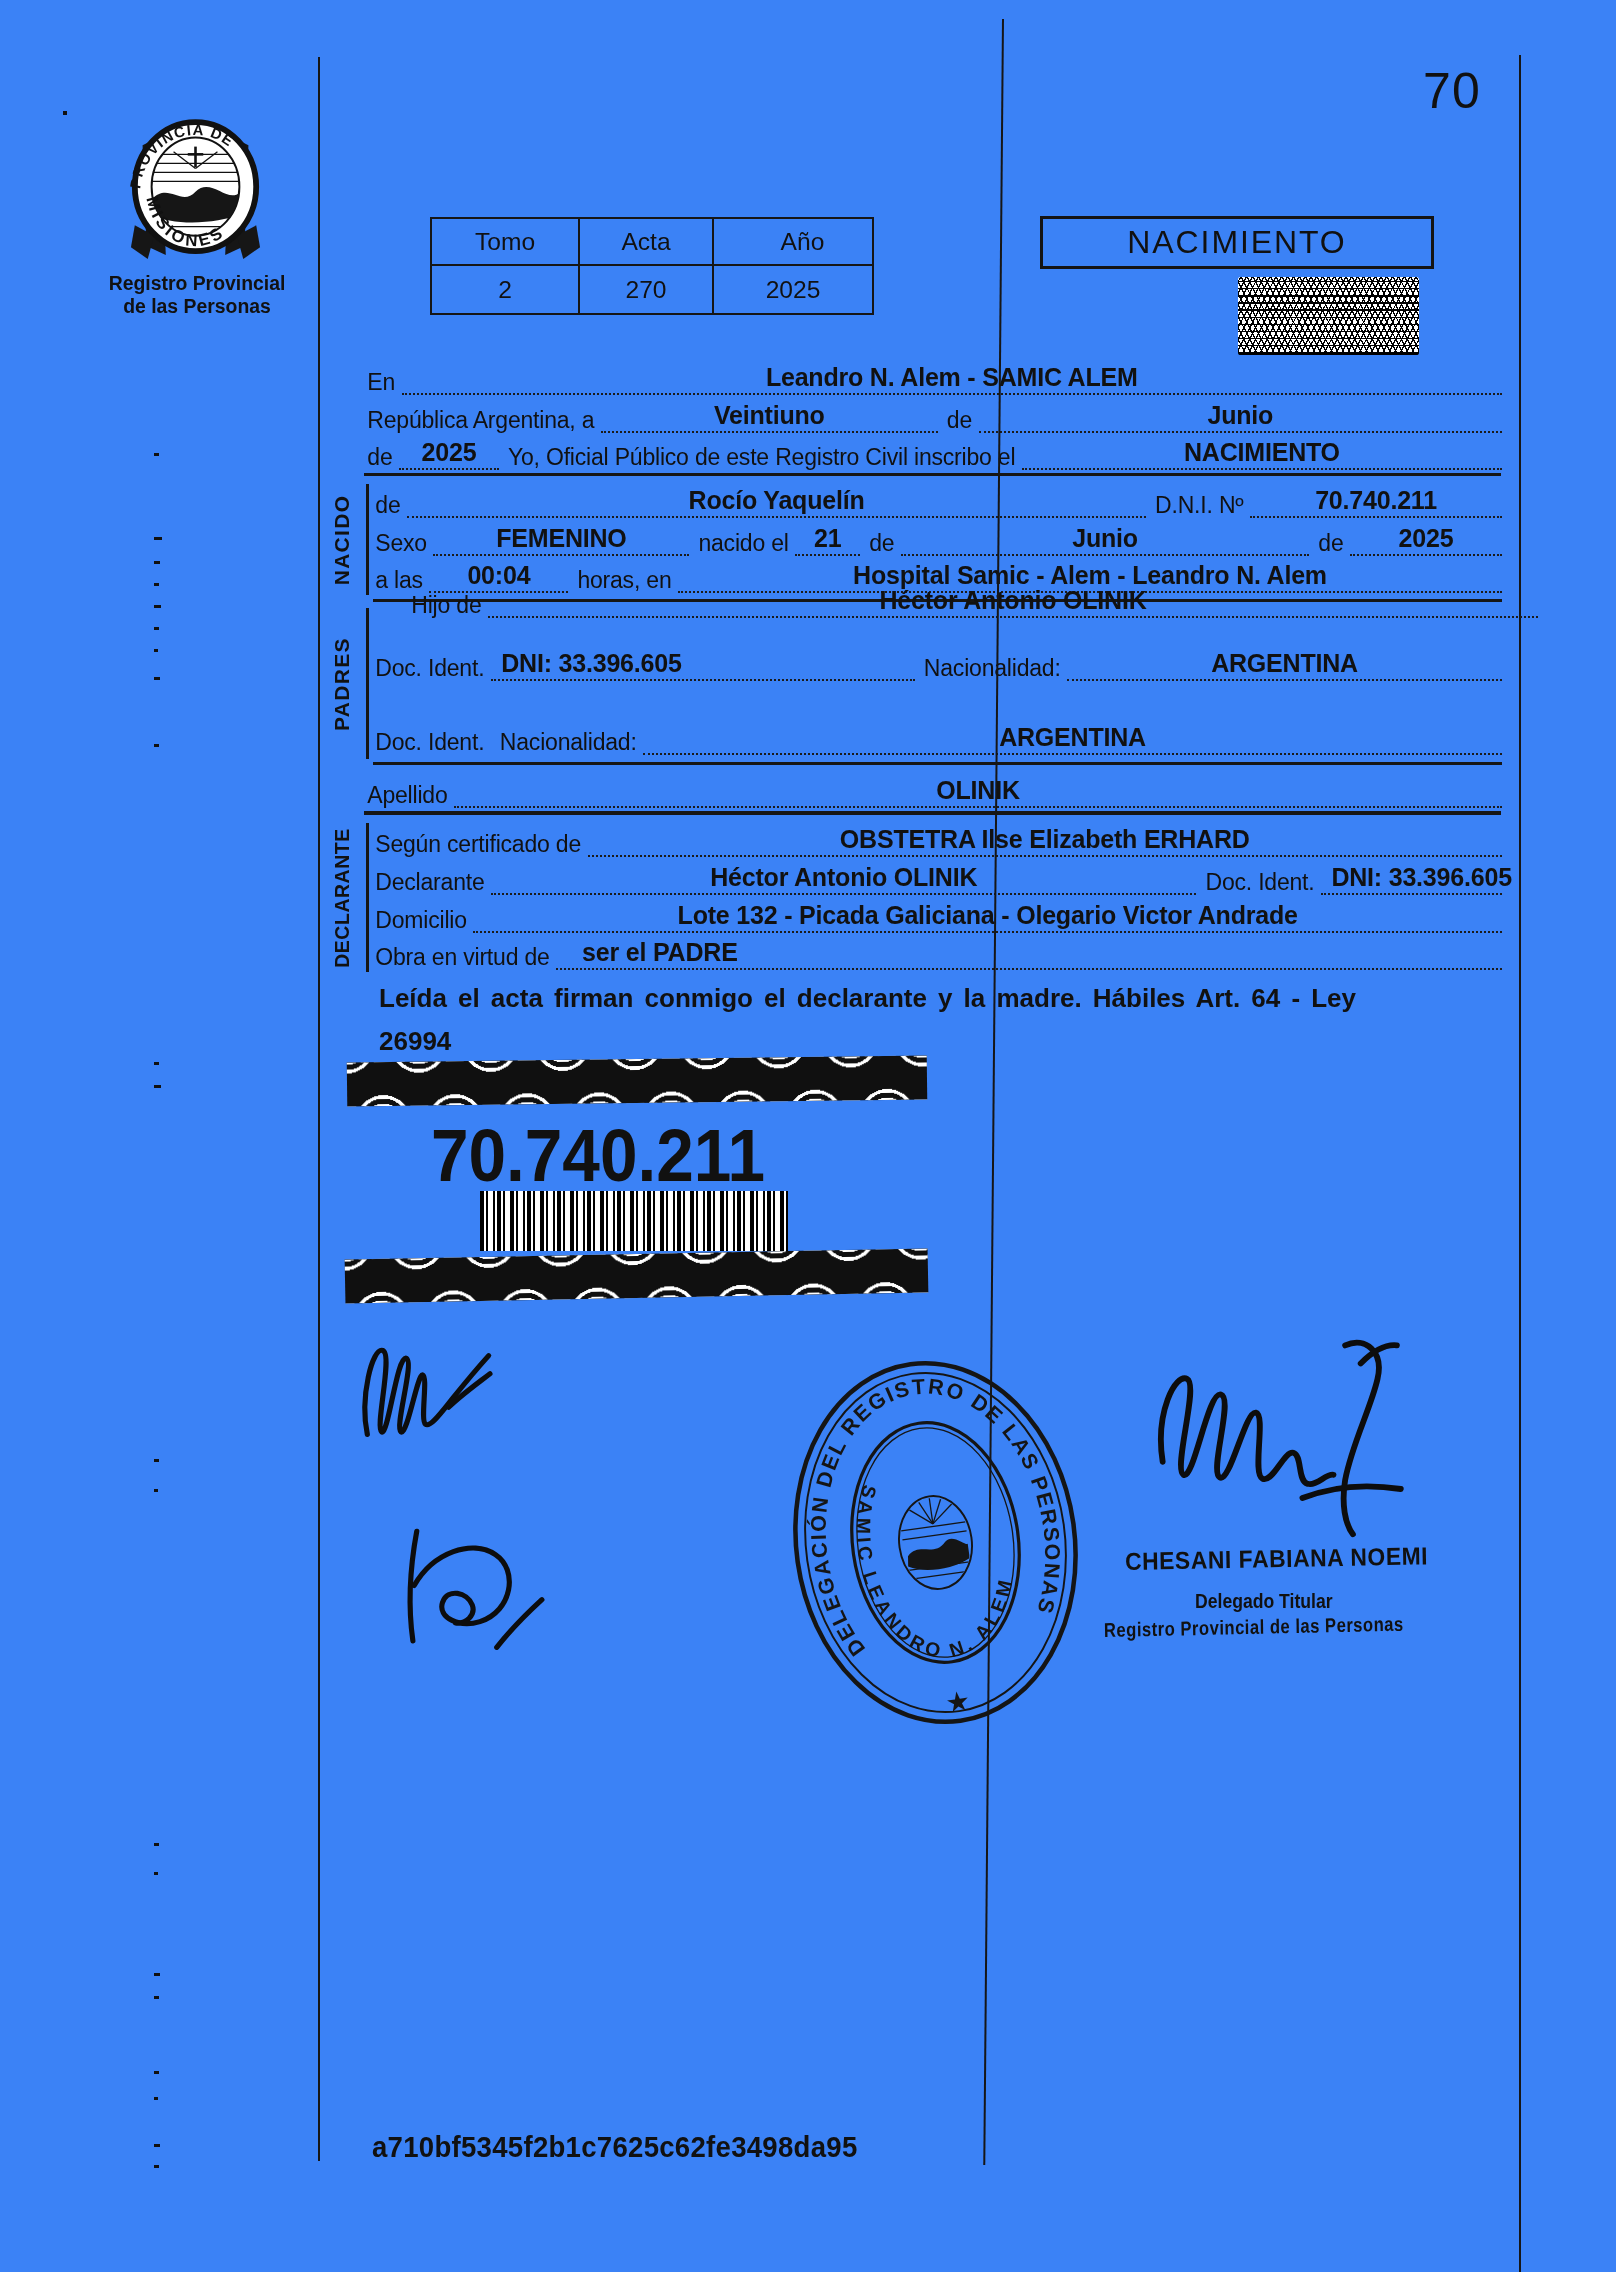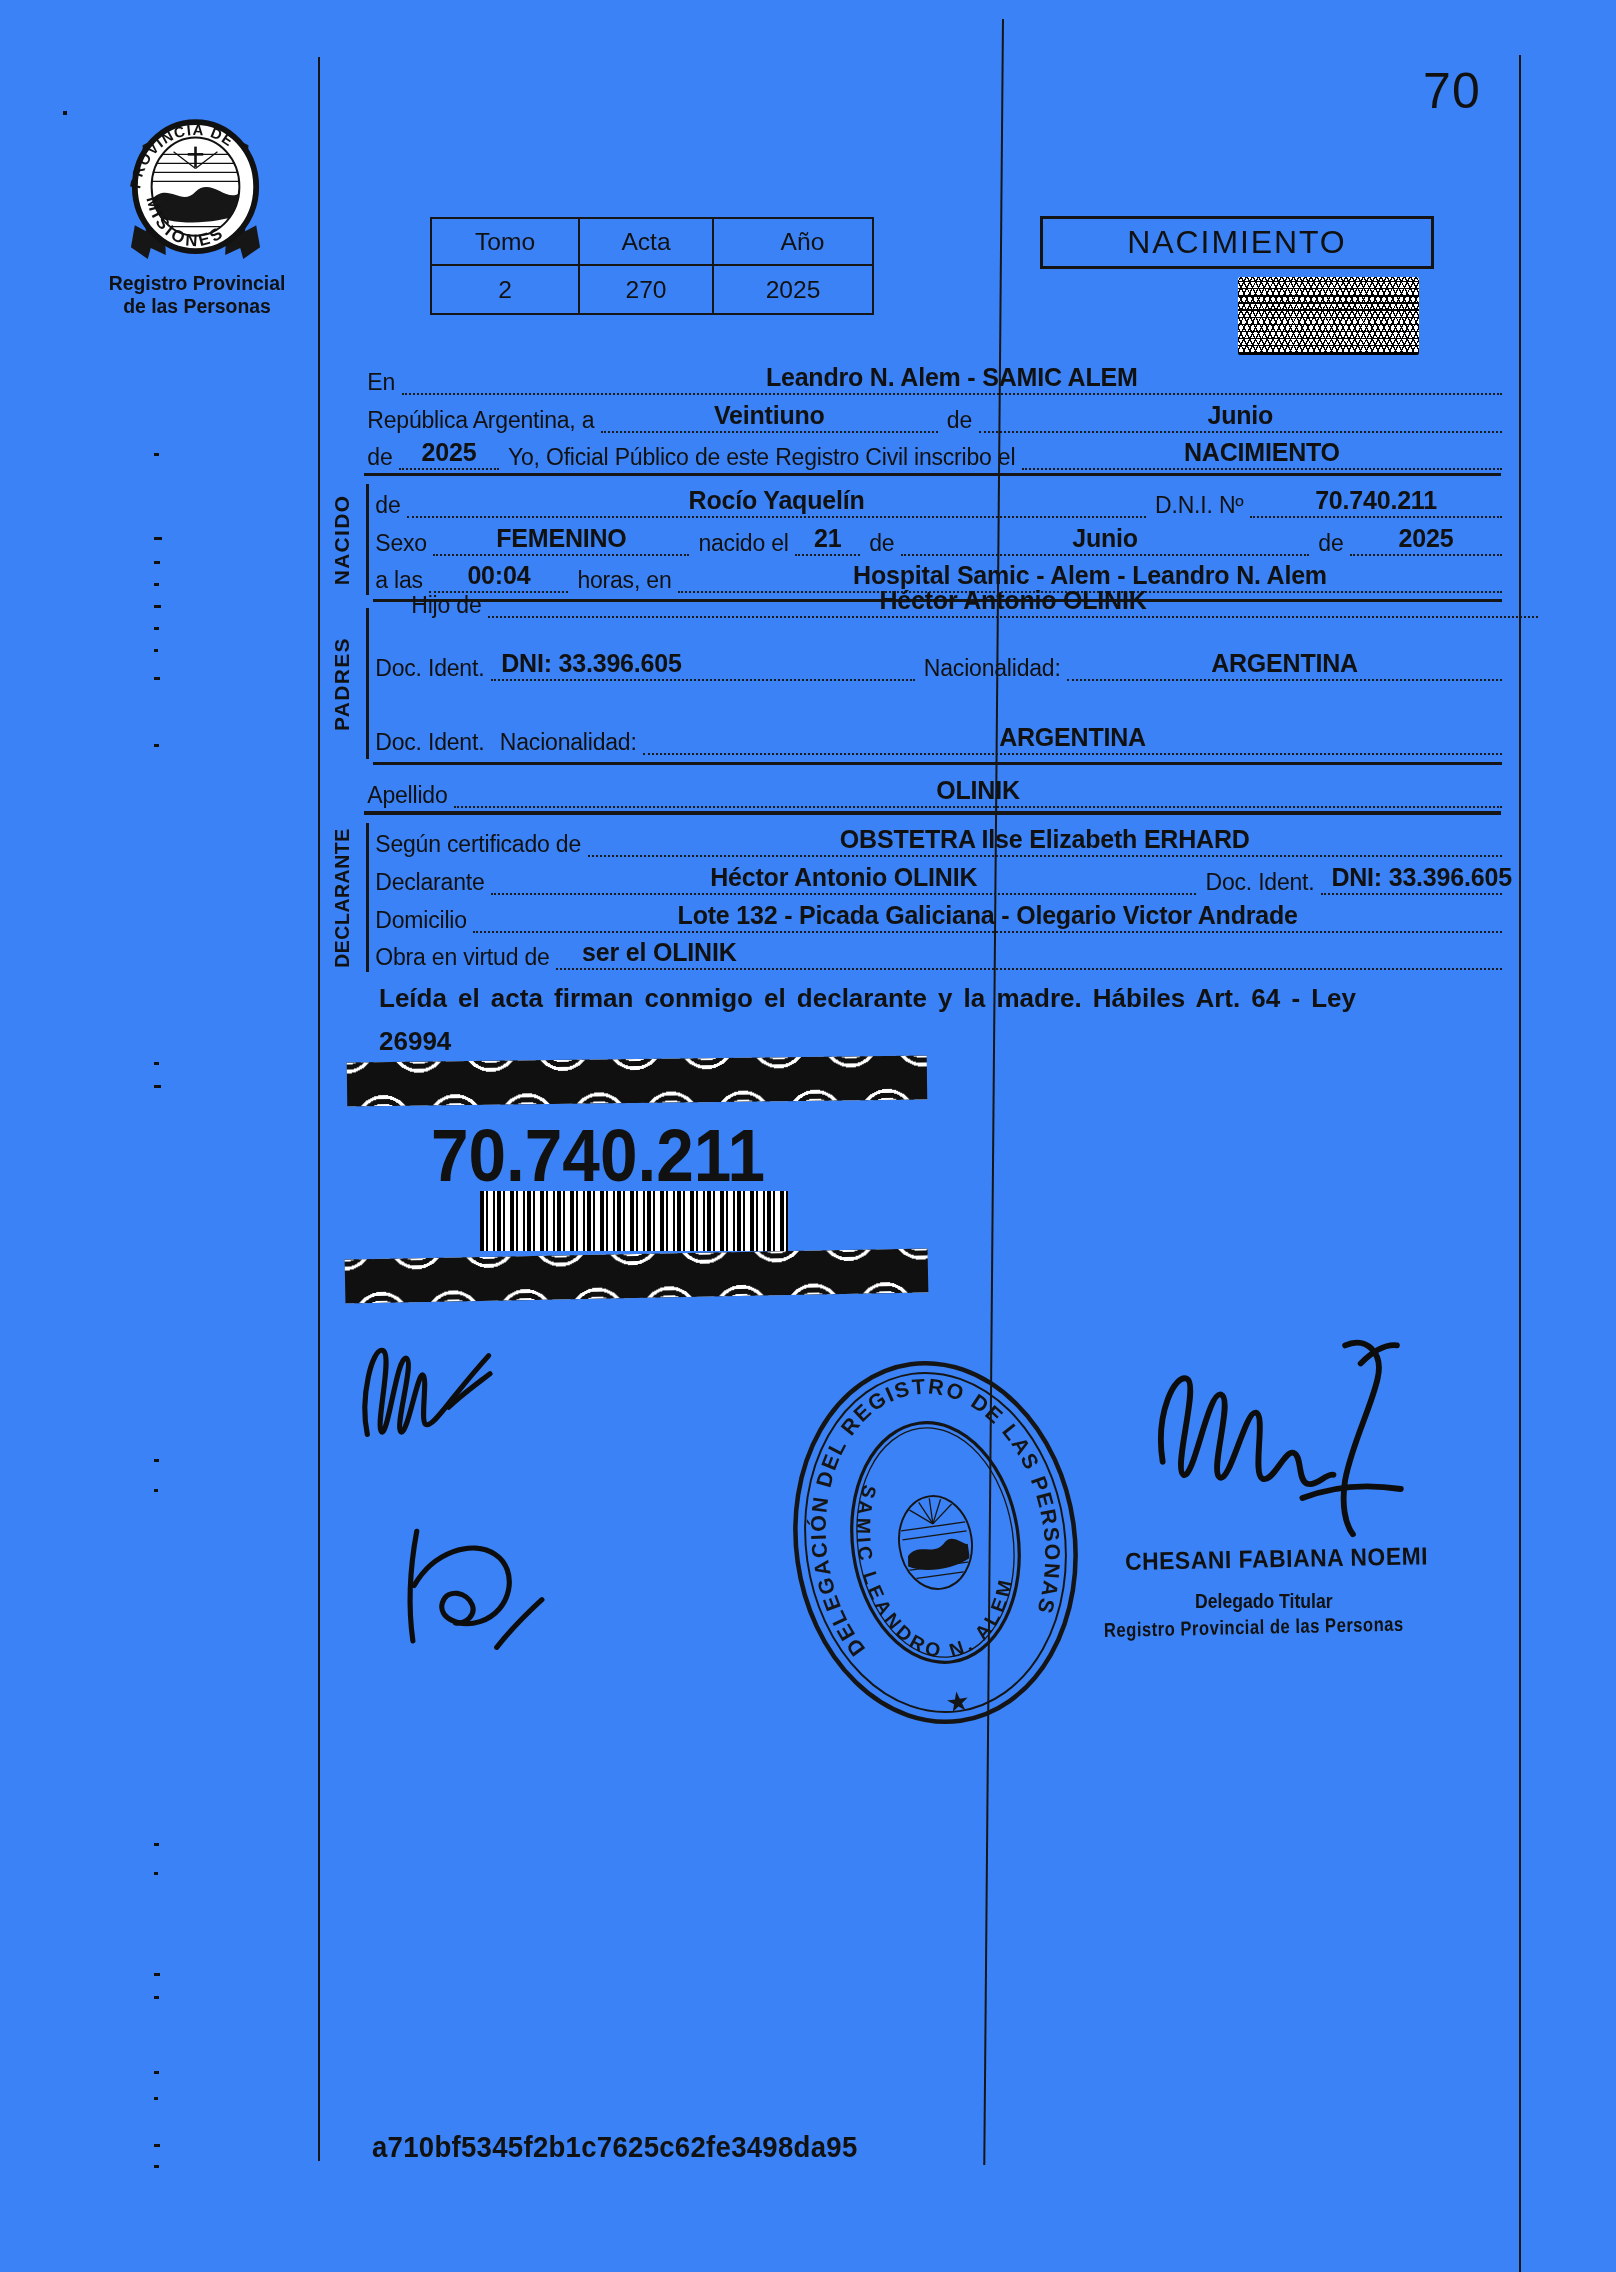--- a/index.html
+++ b/index.html
@@ -278,21 +278,21 @@
   <div class="frow" style="left:374px;top:895px;width:1128px;">
     <span class="lbl">Domicilio</span>
     <span class="fill">
         <span class="val">Lote 132 - Picada Galiciana - Olegario Victor Andrade</span>
       </span>
   </div>
 
   <div class="frow" style="left:374px;top:932px;width:1128px;">
     <span class="lbl">Obra en virtud de</span>
     <span class="fill">
-        <span class="val vleft" style="padding-left:26px;">ser el OLINIK</span>
+        <span class="val vleft" style="padding-left:26px;">ser el PADRE</span>
       </span>
   </div>
 
   <div class="note">
     <div class="l1">Leída el acta firman conmigo el declarante y la madre. Hábiles  Art. 64 - Ley</div>
     <div class="l2">26994</div>
   </div>
 
   <div class="band" style="left:347px;top:1059px;width:580px;transform:rotate(-0.7deg);"></div>
   <div class="bignum">70.740.211</div>

